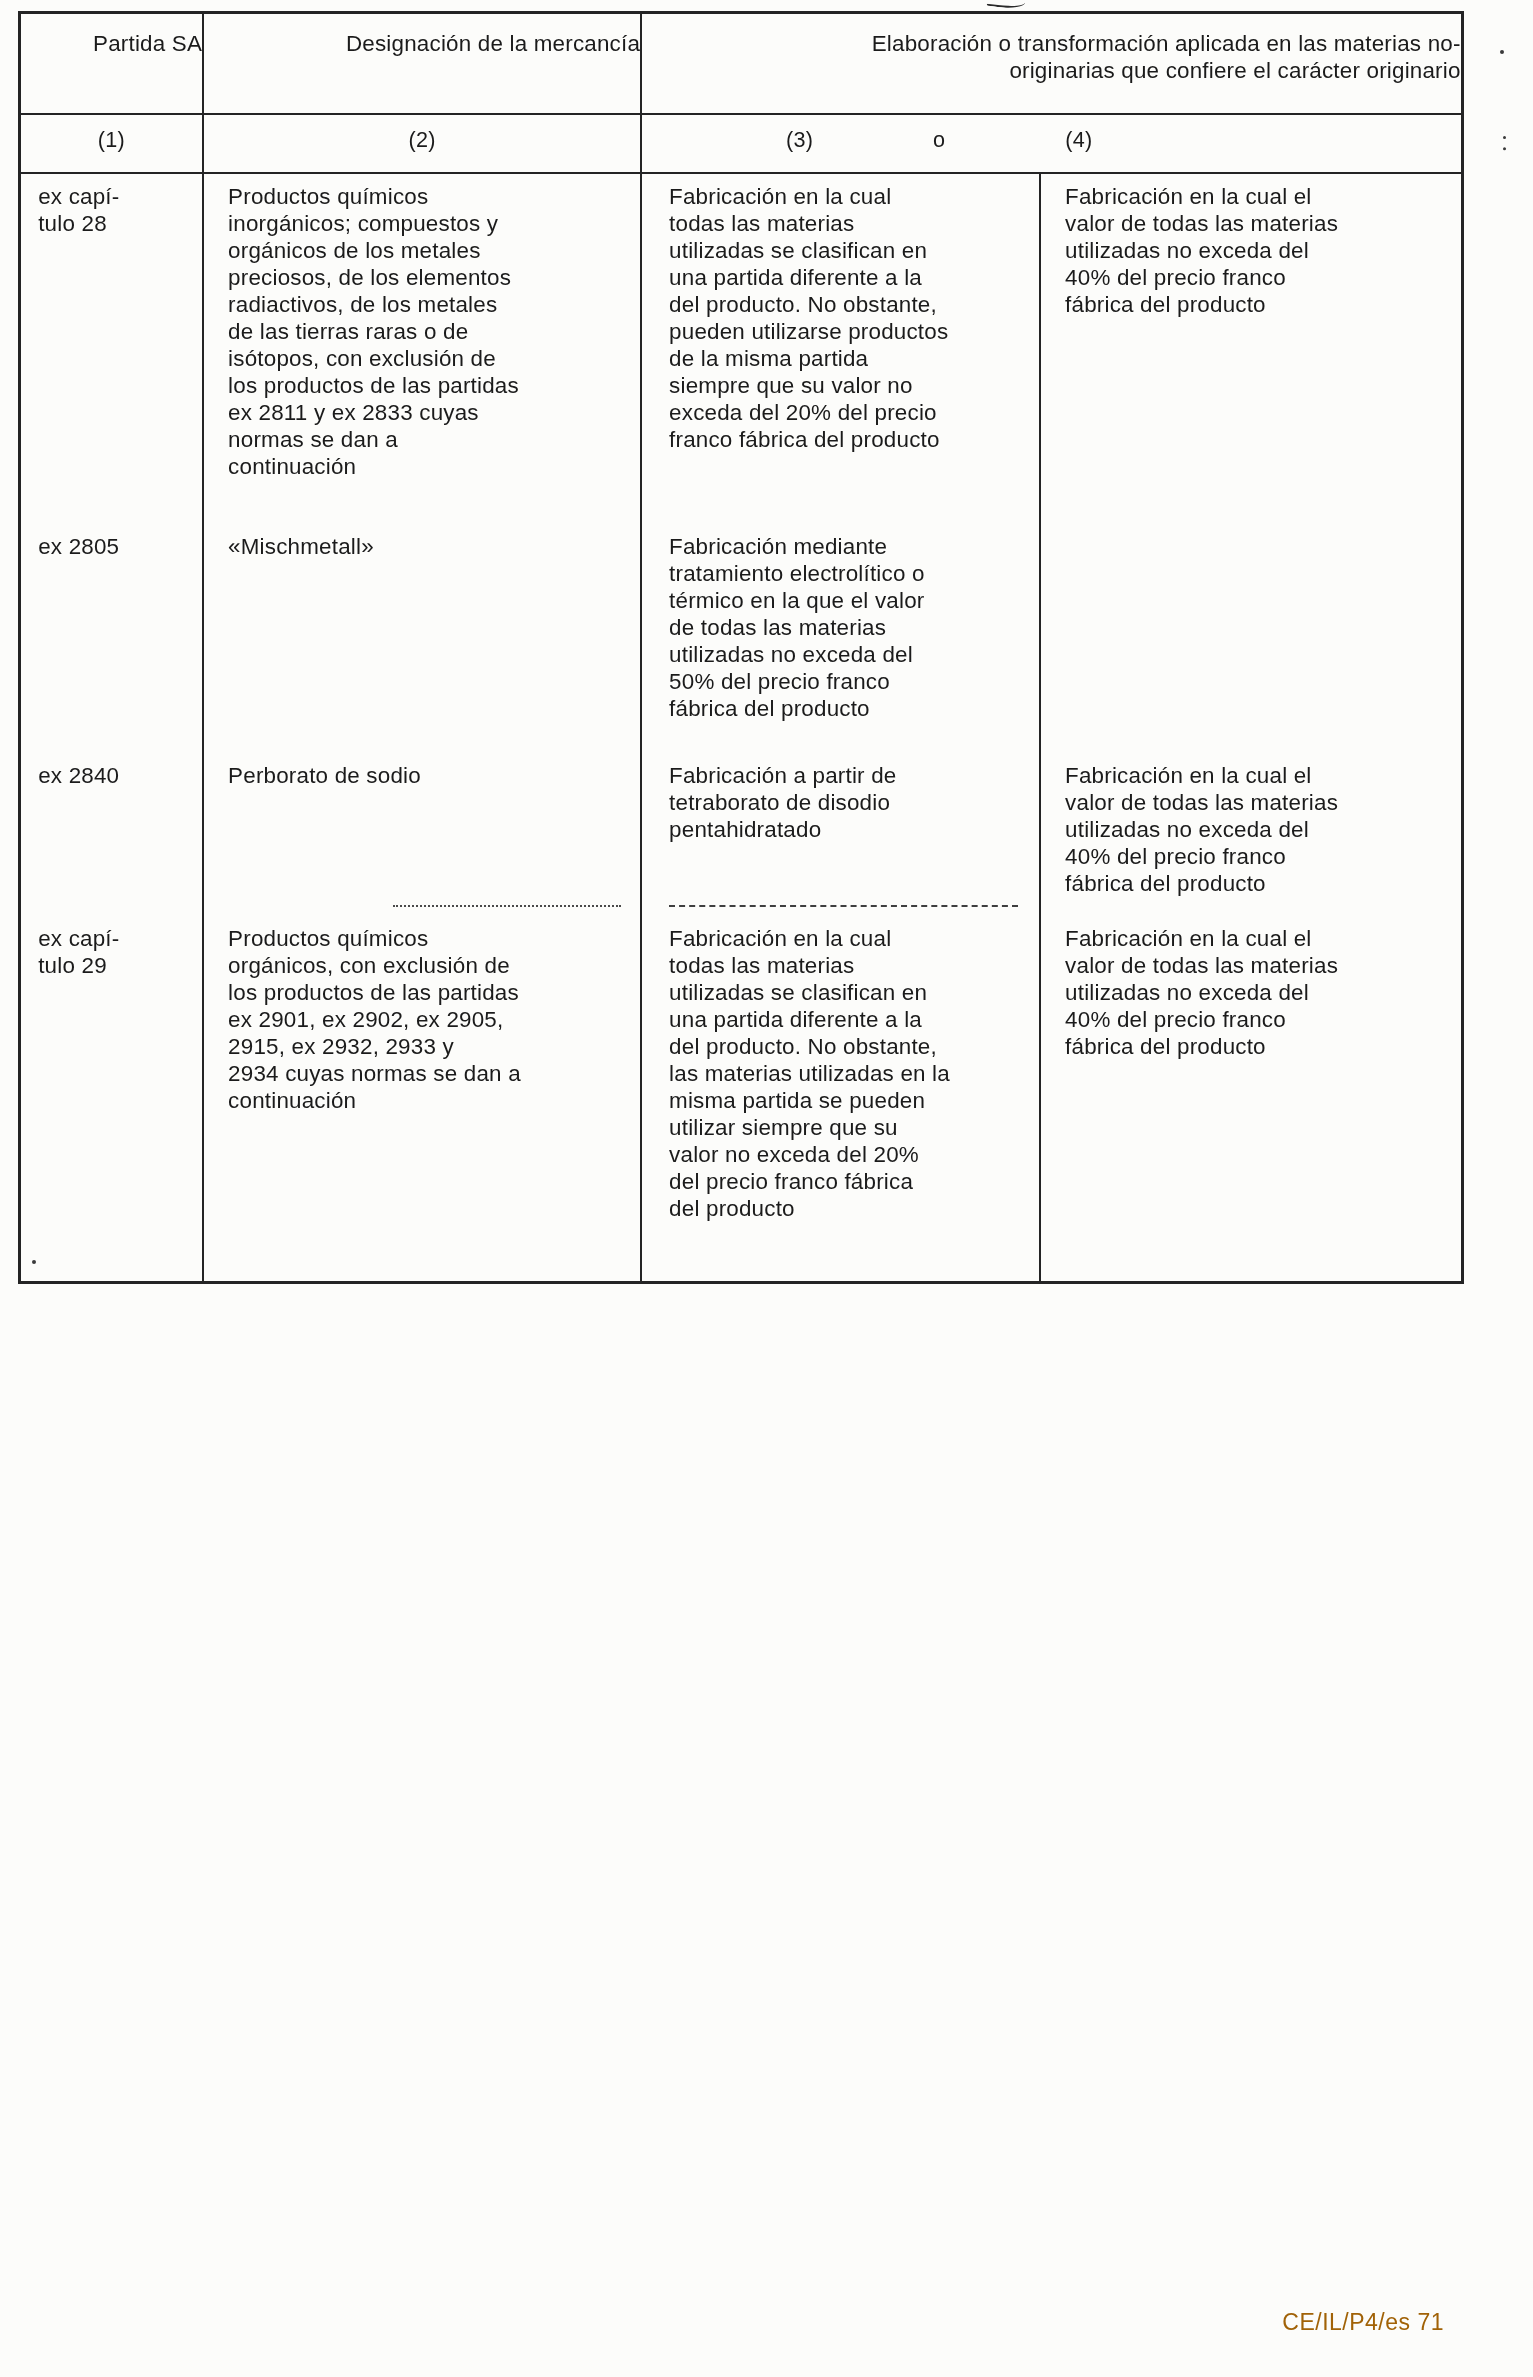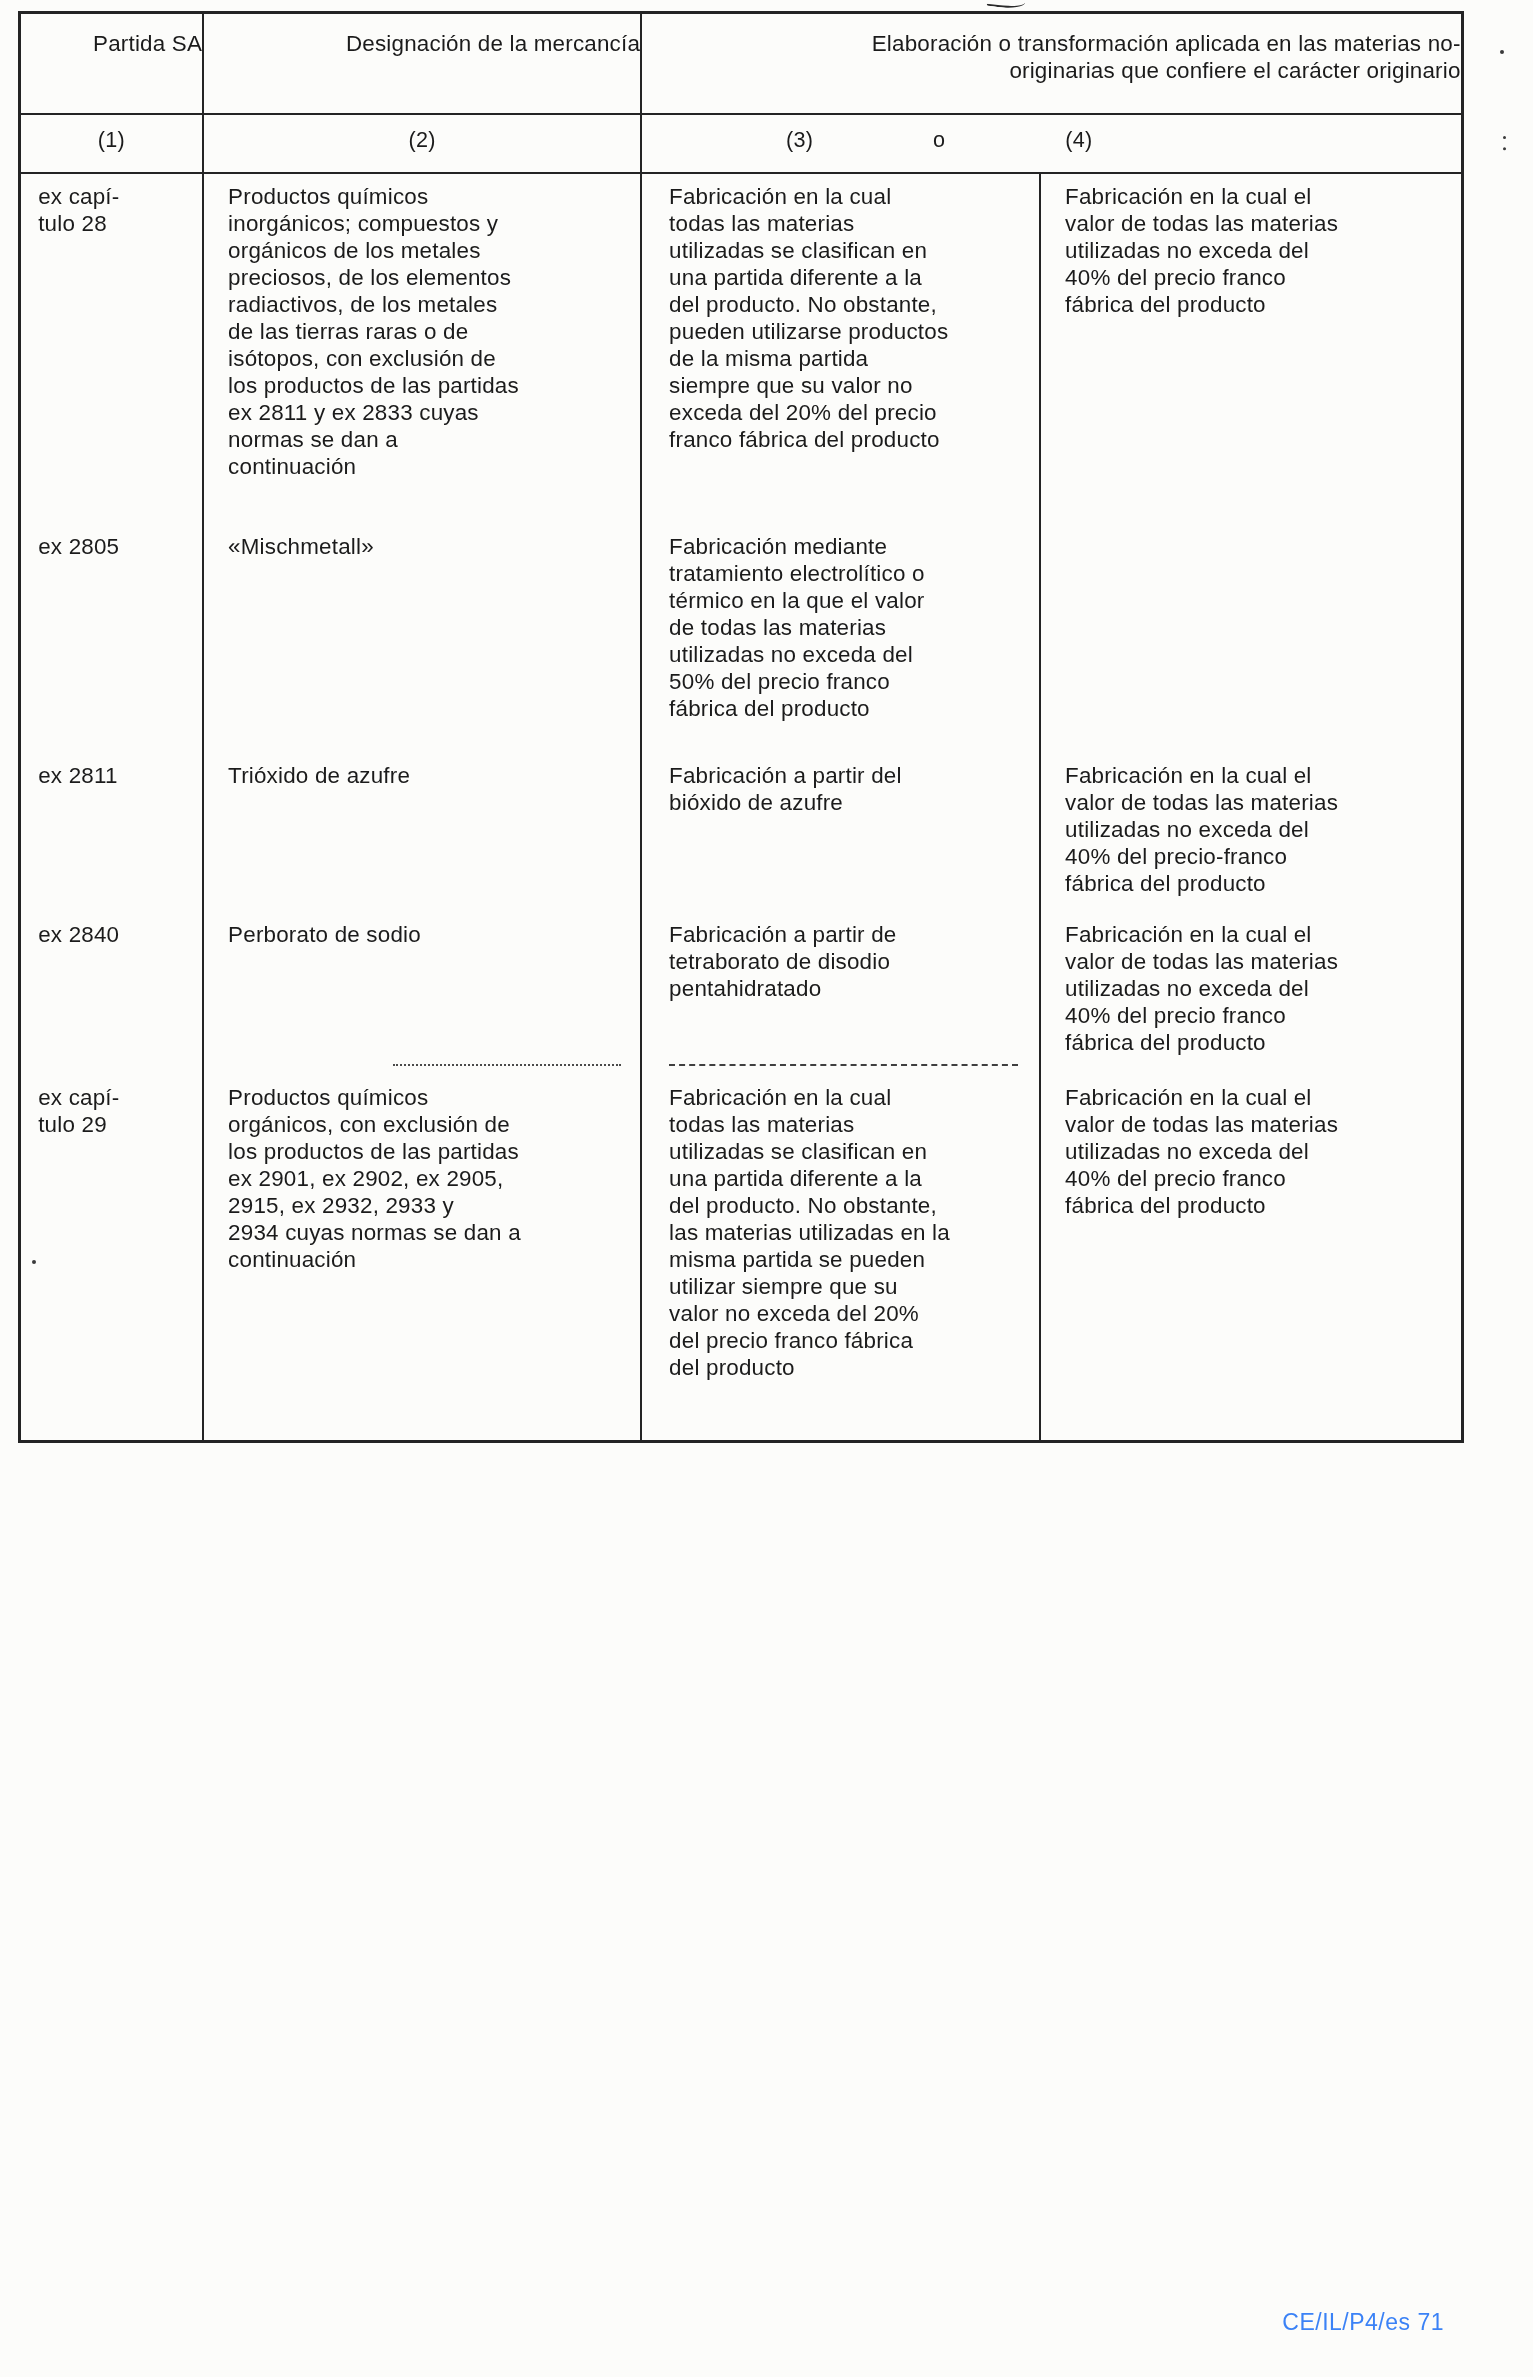--- a/index.html
+++ b/index.html
@@ -74,21 +74,21 @@
 
   .dash-dots  { margin-left: 42%; border-top: 2.4px dotted #4a4a4a; height: 0; }
   .dash-line  { margin-right: 4.8px; border-top: 2.4px dashed #3f3f3f; height: 0; }
 
   .page-footer {
     position: absolute;
     top: 2309px;
     right: 90px;
     font-size: 23px;
     letter-spacing: 0.5px;
-    color: #3b82f6;
+    color: #a16207;
   }
 
   .speck {
     position: absolute;
     width: 4px; height: 4px;
     background: #3a3a3a;
     border-radius: 50%;
   }
   #speck-1 { left: 1500px; top: 50px; }
   #speck-2 { left: 1503px; top: 136px; box-shadow: 0 11.2px 0 #3a3a3a; width: 3.2px; height: 3.2px; }
@@ -172,31 +172,20 @@
       <td class="c2 cell-text">«Mischmetall»</td>
       <td class="c3 cell-text">Fabricación mediante
 tratamiento electrolítico o
 térmico en la que el valor
 de todas las materias
 utilizadas no exceda del
 50% del precio franco
 fábrica del producto</td>
       <td class="c4 cell-text"></td>
     </tr>
-    <tr class="body-row r2">
-      <td class="c1 cell-text">ex 2811</td>
-      <td class="c2 cell-text">Trióxido de azufre</td>
-      <td class="c3 cell-text">Fabricación a partir del
-bióxido de azufre</td>
-      <td class="c4 cell-text">Fabricación en la cual el
-valor de todas las materias
-utilizadas no exceda del
-40% del precio-franco
-fábrica del producto</td>
-    </tr>
     <tr class="body-row r4">
       <td class="c1 cell-text">ex 2840</td>
       <td class="c2 cell-text">Perborato de sodio</td>
       <td class="c3 cell-text">Fabricación a partir de
 tetraborato de disodio
 pentahidratado</td>
       <td class="c4 cell-text">Fabricación en la cual el
 valor de todas las materias
 utilizadas no exceda del
 40% del precio franco

